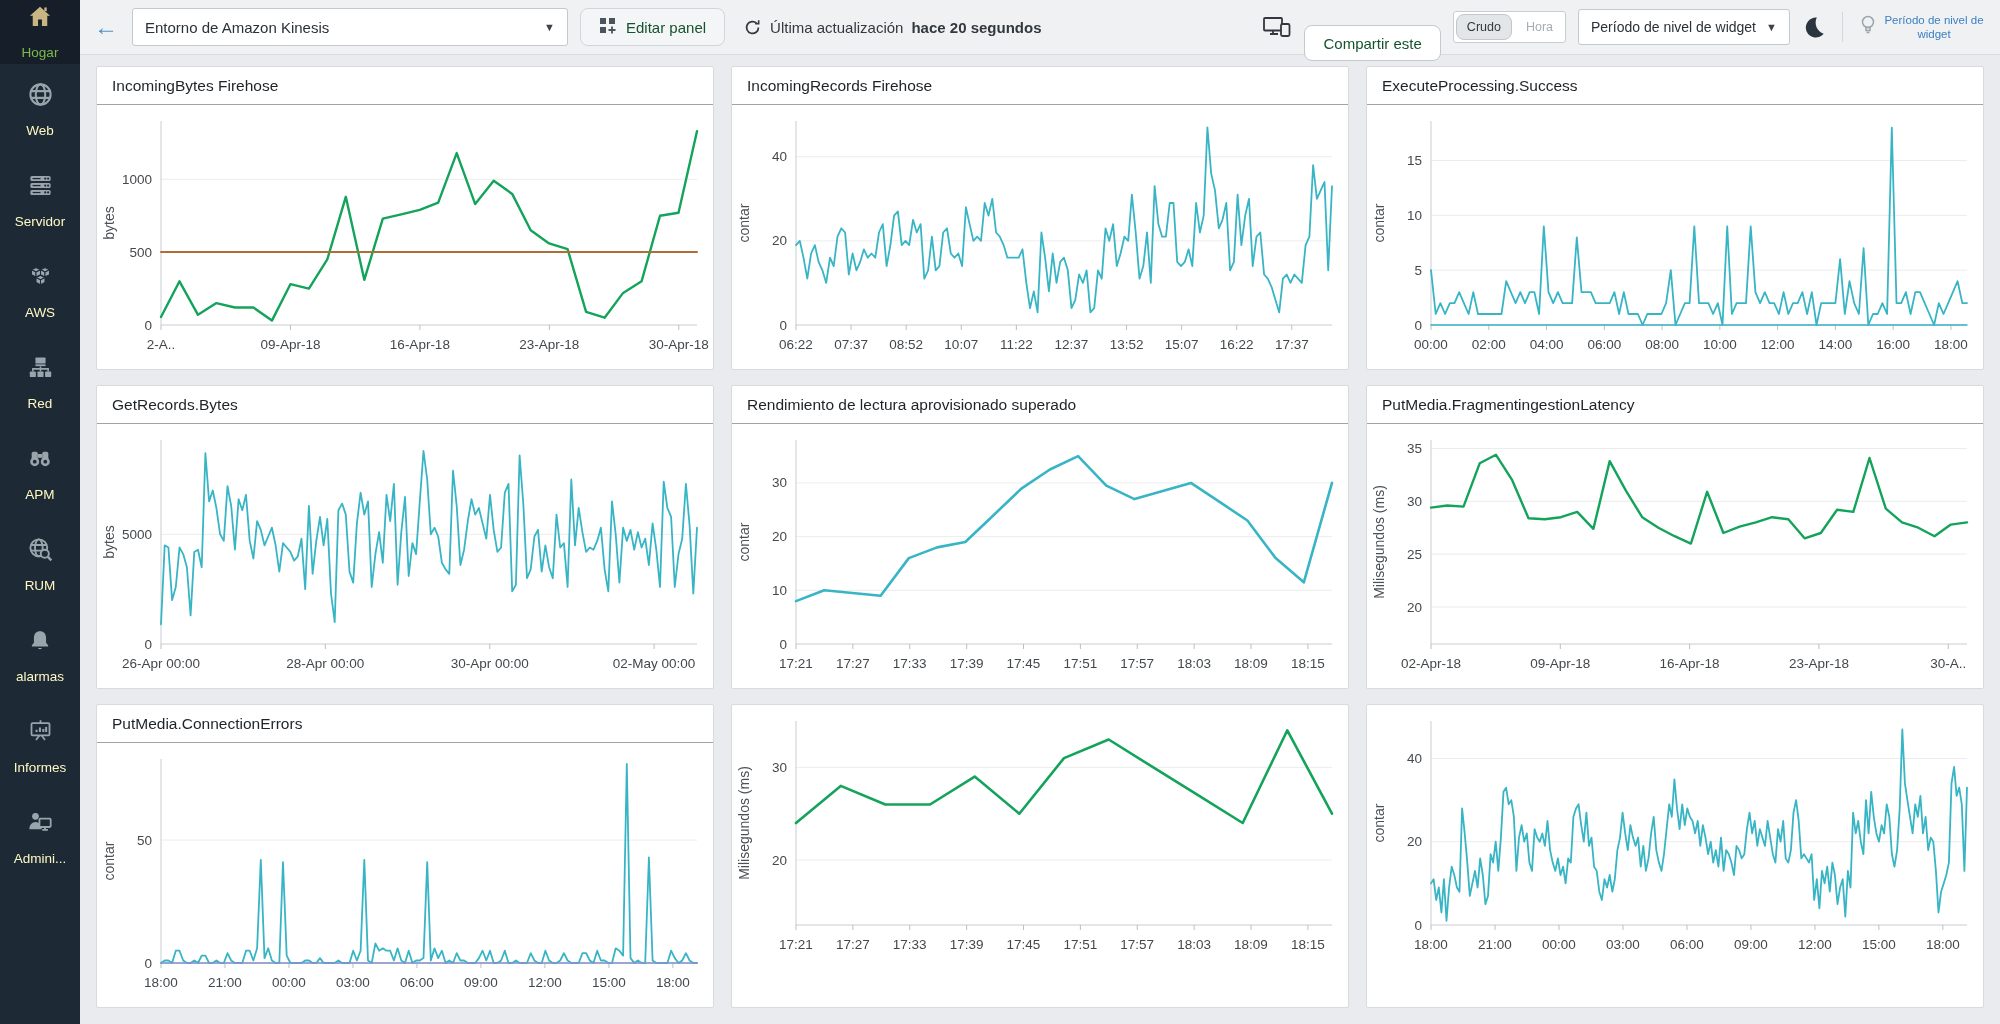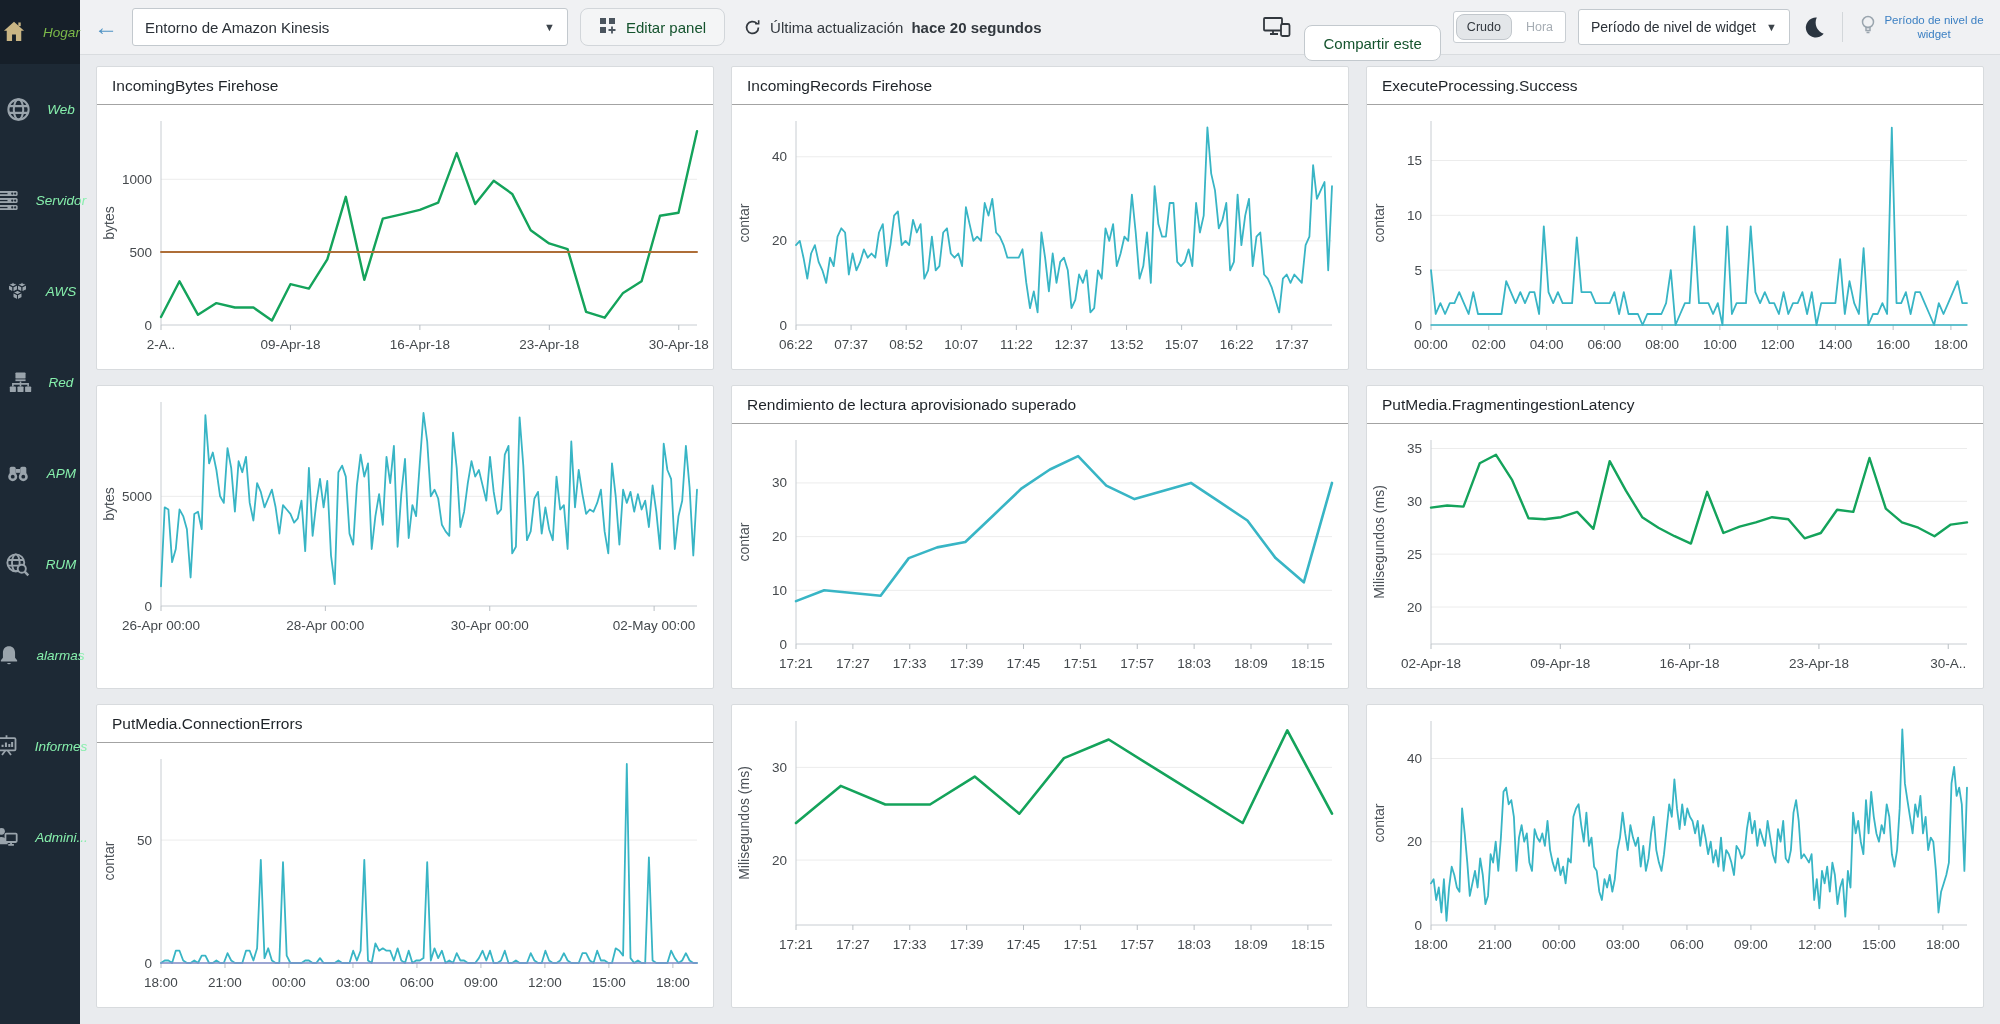--- a/index.html
+++ b/index.html
@@ -1,22 +1,22 @@
 <!DOCTYPE html>
 <html><head>
 <meta charset="utf-8">
 <style>
   * { margin:0; padding:0; box-sizing:border-box; }
   html,body { width:2000px; height:1024px; overflow:hidden; font-family:"Liberation Sans", sans-serif; background:#e9ebee; }
 
   
   .sidebar { position:absolute; left:0; top:0; width:80px; height:1024px; background:#1d2935; z-index:5; }
-  .side-item { height:91px; display:flex; flex-direction:row; align-items:center; justify-content:center; gap:15px; cursor:pointer;font-style:italic; }
+  .side-item { height:91px; display:flex; flex-direction:column; align-items:center; justify-content:center; gap:15px; cursor:pointer; }
   .side-item.first { height:64px; background:#161f29; }
-  .side-label { font-size:13.5px; color:#86efac; white-space:nowrap; }
+  .side-label { font-size:13.5px; color:#fef9c3; white-space:nowrap; }
   .side-item.first .side-label { color:#7cba49; }
   .side-item svg { display:block; }
 
   
   .topbar { position:absolute; left:80px; top:0; right:0; height:55px; background:#f0f1f3; border-bottom:1px solid #d9dcdf; display:flex; align-items:center; padding:0 14px; gap:12px; }
   .back-arrow { color:#4f93c4; font-size:24px; line-height:1; cursor:pointer; margin-right:2px; }
   .select { background:#fff; border:1px solid #c3c9ce; border-radius:3px; height:38px; display:flex; align-items:center; padding:0 12px; gap:10px; font-size:15px; color:#2b3138; cursor:pointer; }
   .select .caret { margin-left:auto; font-size:11px; color:#3c434a; }
   .env-select { width:436px; }
   .btn { background:#f4f5f6; border:1px solid #d2d6da; border-radius:8px; height:38px; display:flex; align-items:center; padding:12px 18px; gap:10px; font-size:15px; color:#14532d; cursor:pointer; }
@@ -371,20 +371,21 @@
           <line x1="526.151111111111" y1="220" x2="526.151111111111" y2="225" stroke="#b9bfc4" stroke-width="1"></line>
           <text x="526.151111111111" y="244" text-anchor="middle" fill="#43484c" font-size="13.5" font-family="Liberation Sans, sans-serif">16:00</text>
           <line x1="583.92" y1="220" x2="583.92" y2="225" stroke="#b9bfc4" stroke-width="1"></line>
           <text x="583.92" y="244" text-anchor="middle" fill="#43484c" font-size="13.5" font-family="Liberation Sans, sans-serif">18:00</text>
           <polyline points="64.0,165.2 68.7,209.0 73.4,198.1 78.1,209.0 82.8,198.1 87.5,198.1 92.2,187.1 96.9,198.1 101.6,209.0 106.3,187.1 111.0,209.0 115.7,209.0 120.4,209.0 125.1,209.0 129.8,209.0 134.5,209.0 139.2,176.1 143.9,187.1 148.6,198.1 153.3,187.1 158.0,198.1 162.7,187.1 167.4,187.1 172.1,209.0 176.8,121.3 181.5,187.1 186.2,198.1 190.9,187.1 195.6,198.1 200.4,198.1 205.1,198.1 209.8,132.3 214.5,187.1 219.2,187.1 223.9,187.1 228.6,198.1 233.3,198.1 238.0,198.1 242.7,198.1 247.4,187.1 252.1,209.0 256.8,187.1 261.5,209.0 266.2,209.0 270.9,209.0 275.6,220.0 280.3,209.0 285.0,209.0 289.7,209.0 294.4,209.0 299.1,198.1 303.8,165.2 308.5,220.0 313.2,209.0 317.9,198.1 322.6,198.1 327.3,121.3 332.0,198.1 336.7,198.1 341.4,198.1 346.1,209.0 350.8,198.1 355.5,220.0 360.2,121.3 364.9,209.0 369.6,198.1 374.3,198.1 379.0,198.1 383.7,121.3 388.4,187.1 393.1,198.1 397.8,187.1 402.5,198.1 407.2,198.1 411.9,209.0 416.6,187.1 421.3,209.0 426.0,198.1 430.7,198.1 435.4,187.1 440.1,209.0 444.8,187.1 449.5,220.0 454.2,198.1 458.9,198.1 463.6,198.1 468.4,198.1 473.1,154.2 477.8,209.0 482.5,176.1 487.2,198.1 491.9,209.0 496.6,143.2 501.3,220.0 506.0,209.0 510.7,209.0 515.4,198.1 520.1,209.0 524.8,22.6 529.5,198.1 534.2,198.1 538.9,187.1 543.6,209.0 548.3,187.1 553.0,187.1 557.7,198.1 562.4,209.0 567.1,220.0 571.8,198.1 576.5,209.0 581.2,198.1 585.9,187.1 590.6,176.1 595.3,198.1 600.0,198.1" fill="none" stroke="#38b5c5" stroke-width="1.8" stroke-linejoin="round" stroke-linecap="round"></polyline>
           <polyline points="64.0,220.0 600.0,220.0" fill="none" stroke="#38b5c5" stroke-width="1.4" stroke-linejoin="round" stroke-linecap="round"></polyline>
         </svg>
       </div>
   </section>
   <section class="card">
+    <div class="card-title">GetRecords.Bytes</div>
     <div class="chart-host">
         <svg width="616" height="264">
           <line x1="64" y1="110.3225806451613" x2="600" y2="110.3225806451613" stroke="#ececec" stroke-width="1"></line>
           <line x1="64" y1="16" x2="64" y2="220" stroke="#c8cdd2" stroke-width="1"></line>
           <line x1="64" y1="220" x2="600" y2="220" stroke="#c8cdd2" stroke-width="1"></line>
           <text x="55" y="224.5" text-anchor="end" fill="#45494d" font-size="13.5" font-family="Liberation Sans, sans-serif">0</text>
           <text x="55" y="114.8225806451613" text-anchor="end" fill="#45494d" font-size="13.5" font-family="Liberation Sans, sans-serif">5000</text>
           <text x="17" y="118" text-anchor="middle" fill="#4b5157" font-size="14" font-family="Liberation Sans, sans-serif" transform="rotate(-90 17 118)">bytes</text>
           <line x1="64" y1="220" x2="64" y2="225" stroke="#b9bfc4" stroke-width="1"></line>
           <text x="64" y="244" text-anchor="middle" fill="#43484c" font-size="13.5" font-family="Liberation Sans, sans-serif">26-Apr 00:00</text>

